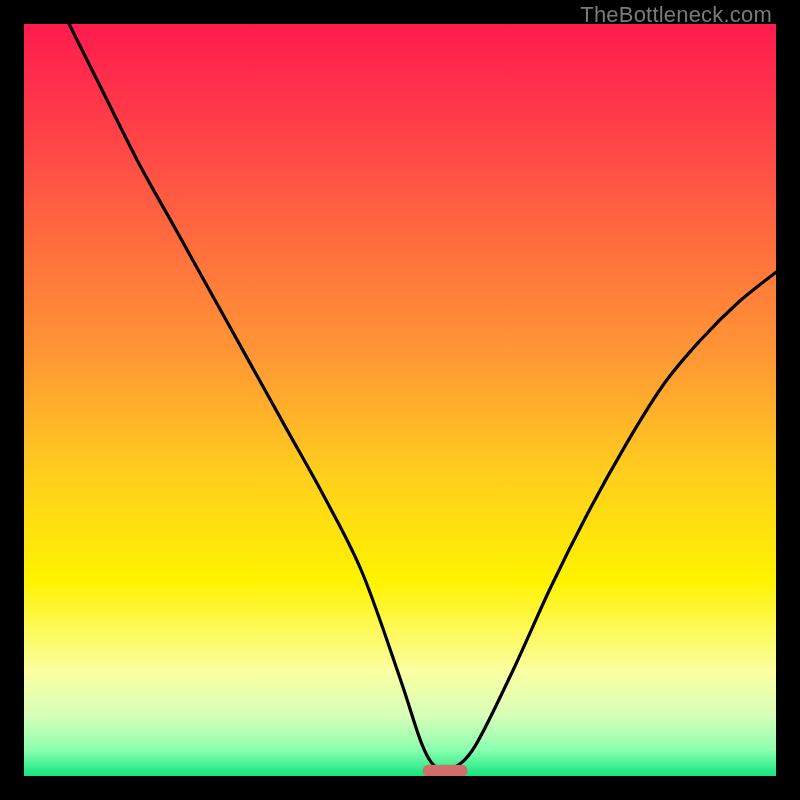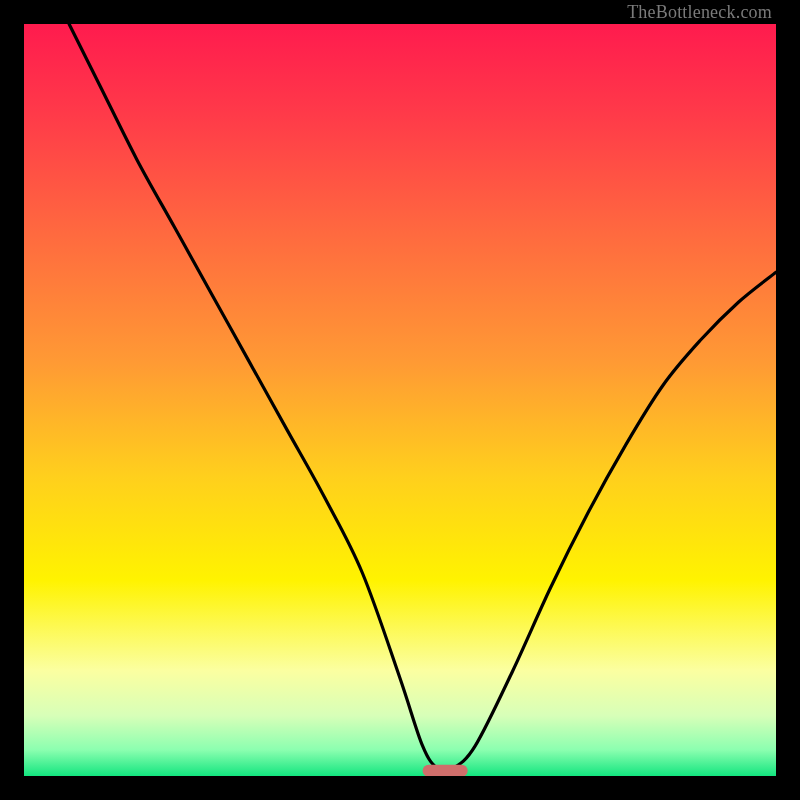--- a/index.html
+++ b/index.html
@@ -24,23 +24,23 @@
     left: 0;
     top: 0;
     width: 752px;
     height: 752px;
   }
   .watermark {
     position: absolute;
     top: 2px;
     right: 28px;
     color: #7a7a7a;
-    font-size: 18px;
+    font-size: 22px;
     letter-spacing: 0.2px;
-    font-family: Liberation Serif, serif;
+    font-family: Liberation Sans, sans-serif;
   }
   .curve {
     fill: none;
     stroke: #000;
     stroke-width: 3.2;
     stroke-linecap: round;
     stroke-linejoin: round;
   }
   .marker {
     fill: #cf6e6b;

